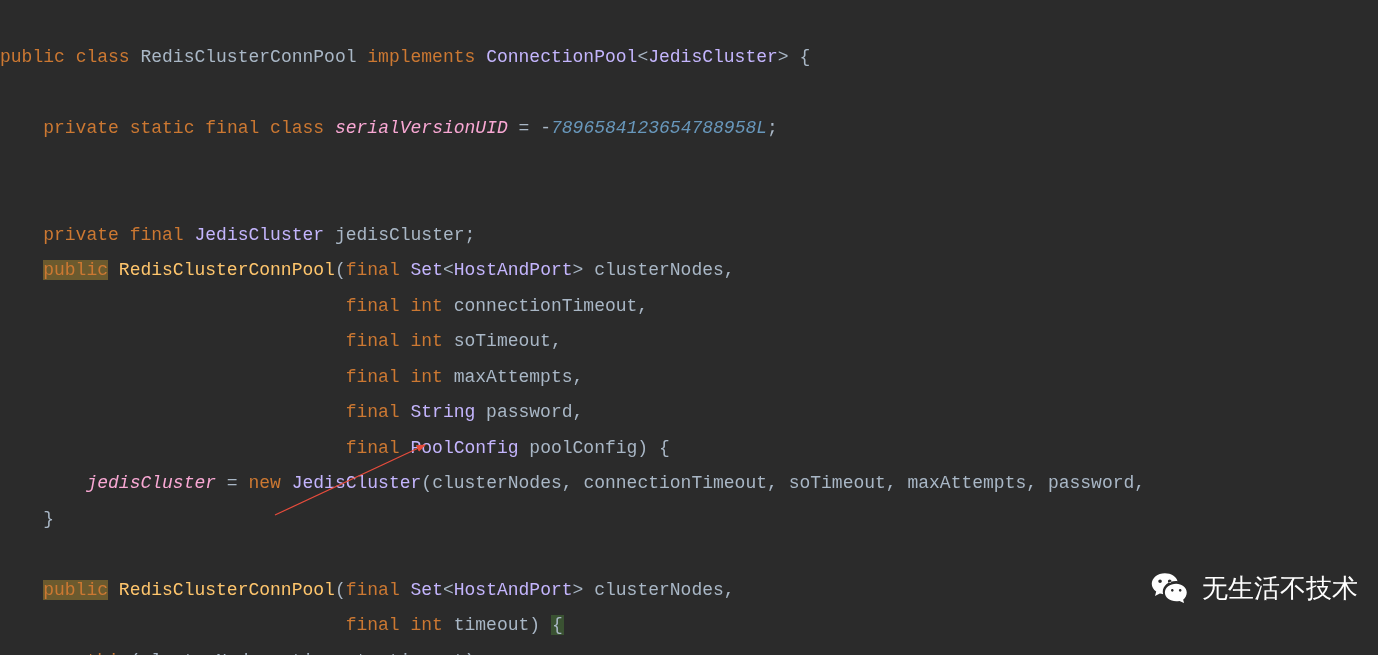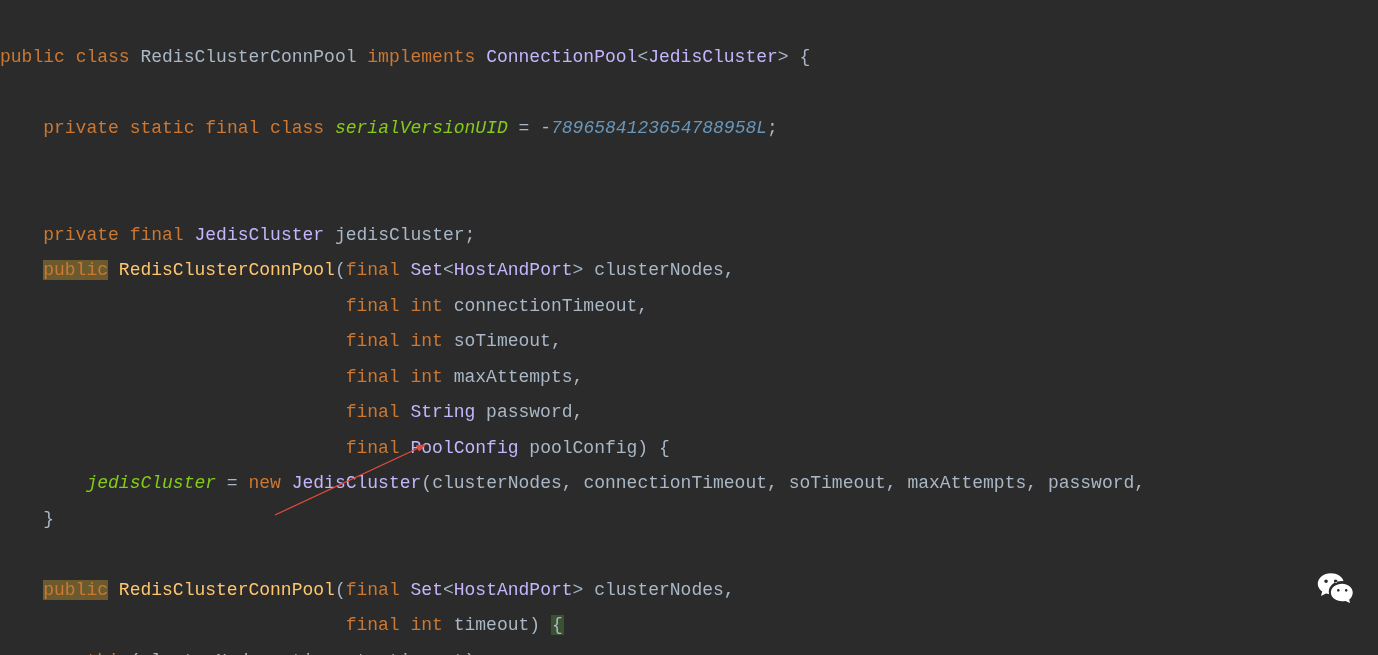--- a/index.html
+++ b/index.html
@@ -14,21 +14,21 @@
       overflow: hidden;
       position: relative;
       padding-top: 40px;
     }
     .code-area {
       white-space: pre;
       position: relative;
     }
     .keyword { color: #cc7832; }
     .class-name { color: #a9b7c6; }
-    .field { color: #84cc16; font-style: italic; margin-top: 12px; }
+    .field { color: #f9a8d4; font-style: italic; margin-top: 12px; }
     .number { color: #6897bb; font-style: italic; }
     .type { color: #c4b5fd; }
     .param { color: #a9b7c6; }
     .method { color: #ffc66d; }
     .hl-public { background: #6b5a2e; color: #cc7832; }
     .cursor-brace { background: #3a5232; color: #a9b7c6; padding: 0 1px; }
     .arrow {
       position: absolute;
       pointer-events: none;
     }
@@ -78,13 +78,14 @@
     </marker>
   </defs>
   <line x1="10" y1="80" x2="160" y2="10" stroke="#e74c3c" stroke-width="1.2" marker-end="url(#arrowhead)"></line>
 </svg>
 
 <div class="watermark">
   <svg class="wechat-icon" viewBox="0 0 24 24">
     <path d="M8.5 3C4.36 3 1 5.69 1 9c0 1.78.98 3.38 2.53 4.48L2.88 16l2.74-1.37c.6.17 1.23.27 1.88.3-.13-.47-.2-.96-.2-1.47 0-3.31 3.36-6 7.5-6 .31 0 .62.02.92.05C15.15 4.98 12.1 3 8.5 3zm-2.75 3.5c.55 0 1 .45 1 1s-.45 1-1 1-1-.45-1-1 .45-1 1-1zm5.5 0c.55 0 1 .45 1 1s-.45 1-1 1-1-.45-1-1 .45-1 1-1z"></path>
     <path d="M15 9c-3.59 0-6.5 2.24-6.5 5s2.91 5 6.5 5c.65 0 1.27-.07 1.86-.21L19.5 20l-.56-1.89C20.21 17.15 21 15.66 21 14c0-2.76-2.91-5-6-5zm-2.25 3c.41 0 .75.34.75.75s-.34.75-.75.75-.75-.34-.75-.75.34-.75.75-.75zm4.5 0c.41 0 .75.34.75.75s-.34.75-.75.75-.75-.34-.75-.75.34-.75.75-.75z"></path>
   </svg>
+  <span>无生活不技术</span>
 </div>
 
 </body></html>

